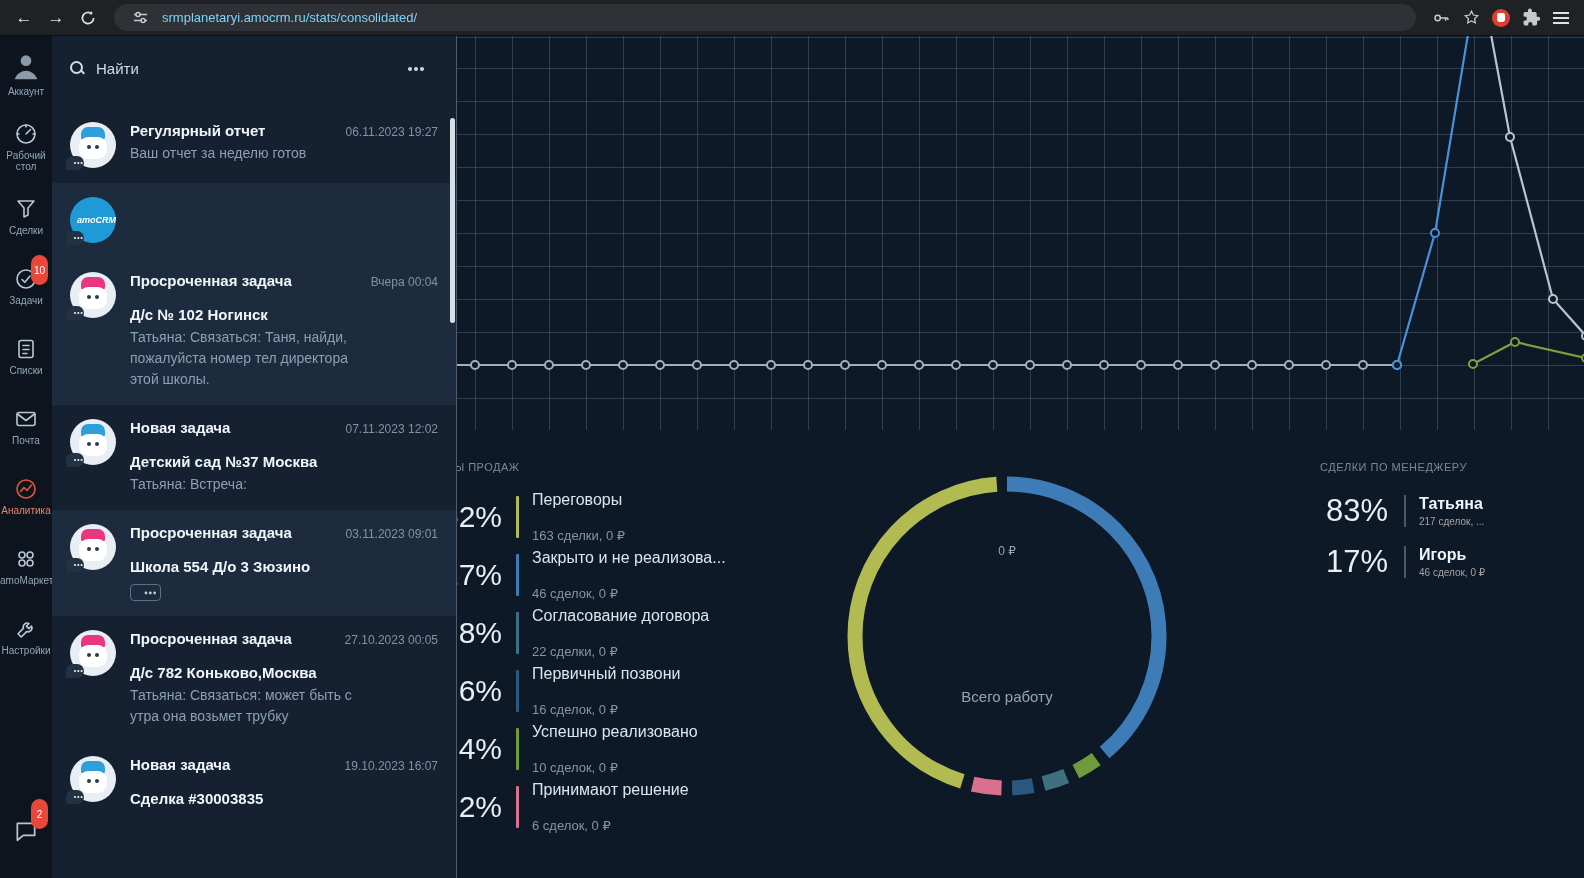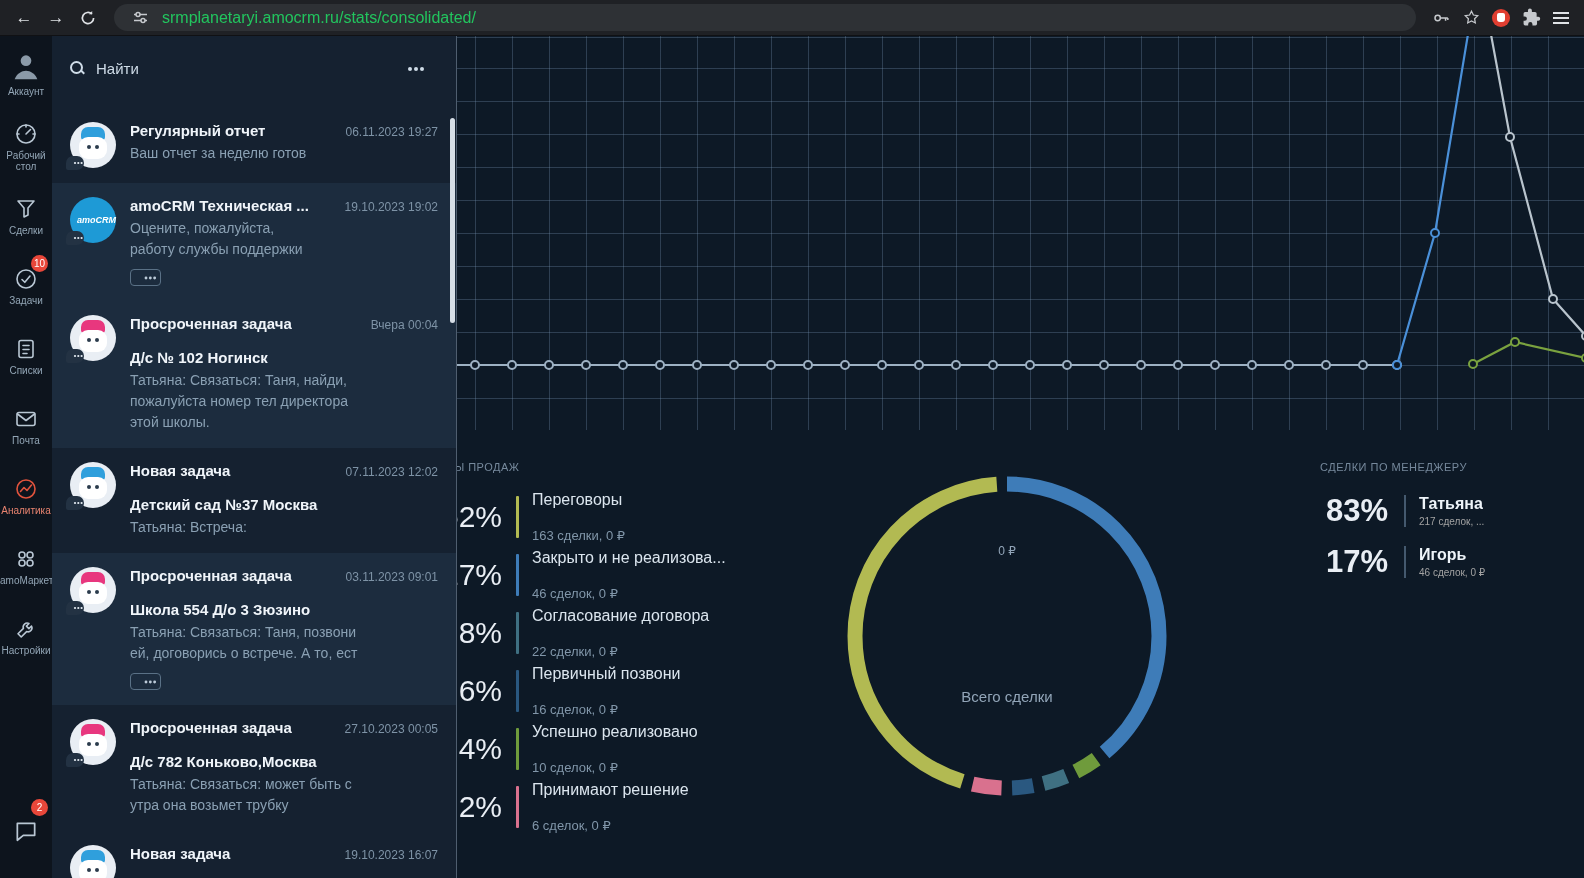--- a/index.html
+++ b/index.html
@@ -7,41 +7,41 @@
     font-family:"Liberation Sans","DejaVu Sans",sans-serif}
   .screen{position:relative;width:1584px;height:878px}
 
   
   .browser-bar{position:absolute;top:0;left:0;right:0;height:36px;background:#1f2125;
     display:flex;align-items:center;gap:4px;padding:0 10px;z-index:50;border-bottom:1px solid #101114}
   .nav-btn{width:28px;height:28px;border-radius:50%;color:#dfe2e6;font-size:17px;
     display:flex;align-items:center;justify-content:center;flex:none}
   .omnibox{flex:1;height:27px;background:#2e3135;border-radius:14px;display:flex;
     align-items:center;gap:9px;padding:0 13px;margin:0 8px;min-width:0}
-  .url-text{color:#22c55e;font-size:16px;white-space:nowrap;overflow:hidden}
+  .url-text{color:#7dd3fc;font-size:13px;white-space:nowrap;overflow:hidden}
   .bar-icon{width:26px;height:26px;display:flex;align-items:center;justify-content:center;flex:none}
   .adblock-dot{width:18px;height:18px;border-radius:50%;background:#e03e31;display:flex;align-items:center;justify-content:center}
   .adblock-dot i{display:block;width:8px;height:9px;background:#fff;border-radius:2px 2px 3px 3px}
   .menu-bars{width:16px;height:2px;background:#dfe2e6;box-shadow:0 5px 0 #dfe2e6,0 10px 0 #dfe2e6;margin-top:-10px}
 
   
   .icon-rail{position:absolute;left:0;top:36px;bottom:0;width:52px;background:#0d141d;z-index:40;
     display:flex;flex-direction:column;align-items:center}
   .rail-item{width:52px;height:70px;display:flex;flex-direction:column;align-items:center;
     justify-content:center;gap:4px;position:relative;cursor:pointer}
   .rail-item.tall{height:76px}
   .rail-label{font-size:10px;color:#93a6b6;max-width:52px;overflow:hidden;text-align:center;line-height:1.15;white-space:nowrap}
   .rail-item.wrap .rail-label{white-space:normal}
   .rail-item.active .rail-label{color:#e8836f}
   .rail-icon{display:flex;align-items:center;justify-content:center}
   .rail-icon svg{stroke:#b9c7d4;fill:none;stroke-width:1.6;stroke-linecap:round;stroke-linejoin:round}
   .rail-item.active .rail-icon svg{stroke:#e0533d}
   .rail-icon.filled svg{fill:#8b9aa8;stroke:none}
   .badge{position:absolute;top:3px;right:4px;min-width:17px;height:17px;border-radius:9px;
-    background:#e8473a;color:#fff;font-size:10px;display:flex;align-items:center;justify-content:center;padding:8px 3px}
+    background:#e8473a;color:#fff;font-size:10px;display:flex;align-items:center;justify-content:center;padding:15px 3px}
   .rail-chat{margin-top:auto;margin-bottom:12px}
 
   
   .main{position:absolute;left:52px;top:36px;right:0;bottom:0;background:#0d1926;z-index:1}
   .chart-zone{position:absolute;left:0;top:0;right:0;height:394px;
     background-image:
       repeating-linear-gradient(to right, rgba(122,152,182,.30) 0 1px, transparent 1px 37px),
       repeating-linear-gradient(to bottom, rgba(122,152,182,.30) 0 1px, transparent 1px 33px);
     background-position:16px 0,0 32px}
   .chart-zone svg{position:absolute;inset:0}
@@ -59,21 +59,21 @@
 
   .donut-wrap{position:absolute;left:785px;top:36px;width:340px;height:340px}
   .donut-wrap svg{position:absolute;inset:0}
   .donut-sum{position:absolute;top:78px;left:0;width:100%;text-align:center;font-size:12px;color:#92a5b8}
   .donut-total{position:absolute;top:104px;left:0;width:100%;text-align:center;font-size:66px;font-weight:200;color:#e6edf4}
   .donut-caption{position:absolute;top:222px;left:0;width:100%;text-align:center;font-size:15px;color:#92a5b8}
 
   .managers{position:absolute;left:1268px;top:31px;width:290px}
   .managers-list{margin-top:20px}
   .m-row{display:flex;align-items:center;margin-bottom:15px}
-  .m-pct{width:68px;text-align:right;font-size:31px;font-weight:700;color:#e9eef4;flex:none}
+  .m-pct{width:68px;text-align:right;font-size:31px;font-weight:400;color:#e9eef4;flex:none}
   .m-info{margin-left:16px;padding-left:13px;border-left:2px solid #44596e}
   .m-name{font-size:16px;font-weight:bold;color:#eef4f9}
   .m-detail{font-size:10px;color:#a3a3a3;margin-top:3px}
 
   
   .notif-panel{position:absolute;left:52px;top:36px;bottom:0;width:405px;background:#152130;z-index:30;
     border-right:1px solid rgba(190,210,230,.35);overflow:hidden}
   .panel-head{display:flex;align-items:center;gap:11px;padding:24px 18px 16px}
   .search-icon{position:relative;width:15px;height:15px;flex:none}
   .search-icon::before{content:"";position:absolute;left:0;top:0;width:9px;height:9px;border:2px solid #cfdce8;border-radius:50%}
@@ -272,21 +272,21 @@
             <g id="donut-g" transform="rotate(-90 170 170)">
               <circle cx="170" cy="170" r="152" fill="none" stroke="#3e7cb8" stroke-width="15" stroke-dasharray="371.4060648243933 583.6381018669038" stroke-dashoffset="0"></circle>
               <circle cx="170" cy="170" r="152" fill="none" stroke="#6f9b3c" stroke-width="15" stroke-dasharray="23.876104167282428 931.1680625240147" stroke-dashoffset="-382.01766667651884"></circle>
               <circle cx="170" cy="170" r="152" fill="none" stroke="#3f7082" stroke-width="15" stroke-dasharray="23.876104167282428 931.1680625240147" stroke-dashoffset="-416.5053726959268"></circle>
               <circle cx="170" cy="170" r="152" fill="none" stroke="#2a5880" stroke-width="15" stroke-dasharray="21.223203704251045 933.820962987046" stroke-dashoffset="-450.9930787153347"></circle>
               <circle cx="170" cy="170" r="152" fill="none" stroke="#d9718e" stroke-width="15" stroke-dasharray="29.181905093345186 925.8622615979518" stroke-dashoffset="-482.82788427171124"></circle>
               <circle cx="170" cy="170" r="152" fill="none" stroke="#b2ba52" stroke-width="15" stroke-dasharray="421.8111736219895 533.2329930693076" stroke-dashoffset="-522.621391217182"></circle>
             </g>
           </svg>
         <div class="donut-sum">0 ₽</div>
-        <div class="donut-caption">Всего сделки</div>
+        <div class="donut-caption">Всего работу</div>
       </div>
 
       <div class="managers">
         <div class="sec-header">СДЕЛКИ ПО МЕНЕДЖЕРУ</div>
         <div class="managers-list">
             <div class="m-row">
     <div class="m-pct">83%</div>
     <div class="m-info">
       <div class="m-name">Татьяна</div>
       <div class="m-detail">217 сделок, ...</div>
@@ -427,32 +427,20 @@
     </div>
   </div>
         <div class="notif highlight">
     <div class="avatar av-amocrm">
 
       <span class="av-logo">amoCRM</span>
       <span class="av-bubble">
               <span class="dots"></span>
             </span>
     </div>
-    <div class="notif-body">
-      <div class="notif-head">
-        <span class="notif-title">amoCRM Техническая ...</span>
-        <span class="notif-time">19.10.2023 19:02</span>
-      </div>
-
-      <div class="notif-text">Оцените, пожалуйста,
-работу службы поддержки</div>
-      <div class="more-btn">
-              <span class="dots"></span>
-            </div>
-    </div>
   </div>
         <div class="notif highlight">
     <div class="avatar av-robot-pink">
       <span class="robot-head"></span>
       <span class="robot-face"></span>
       <span class="robot-eyes"></span>
 
       <span class="av-bubble">
               <span class="dots"></span>
             </span>
@@ -498,22 +486,20 @@
       <span class="av-bubble">
               <span class="dots"></span>
             </span>
     </div>
     <div class="notif-body">
       <div class="notif-head">
         <span class="notif-title">Просроченная задача</span>
         <span class="notif-time">03.11.2023 09:01</span>
       </div>
       <div class="notif-sub">Школа 554 Д/о 3 Зюзино</div>
-      <div class="notif-text">Татьяна: Связаться: Таня, позвони
-ей, договорись о встрече. А то, ест</div>
       <div class="more-btn">
               <span class="dots"></span>
             </div>
     </div>
   </div>
         <div class="notif">
     <div class="avatar av-robot-pink">
       <span class="robot-head"></span>
       <span class="robot-face"></span>
       <span class="robot-eyes"></span>

